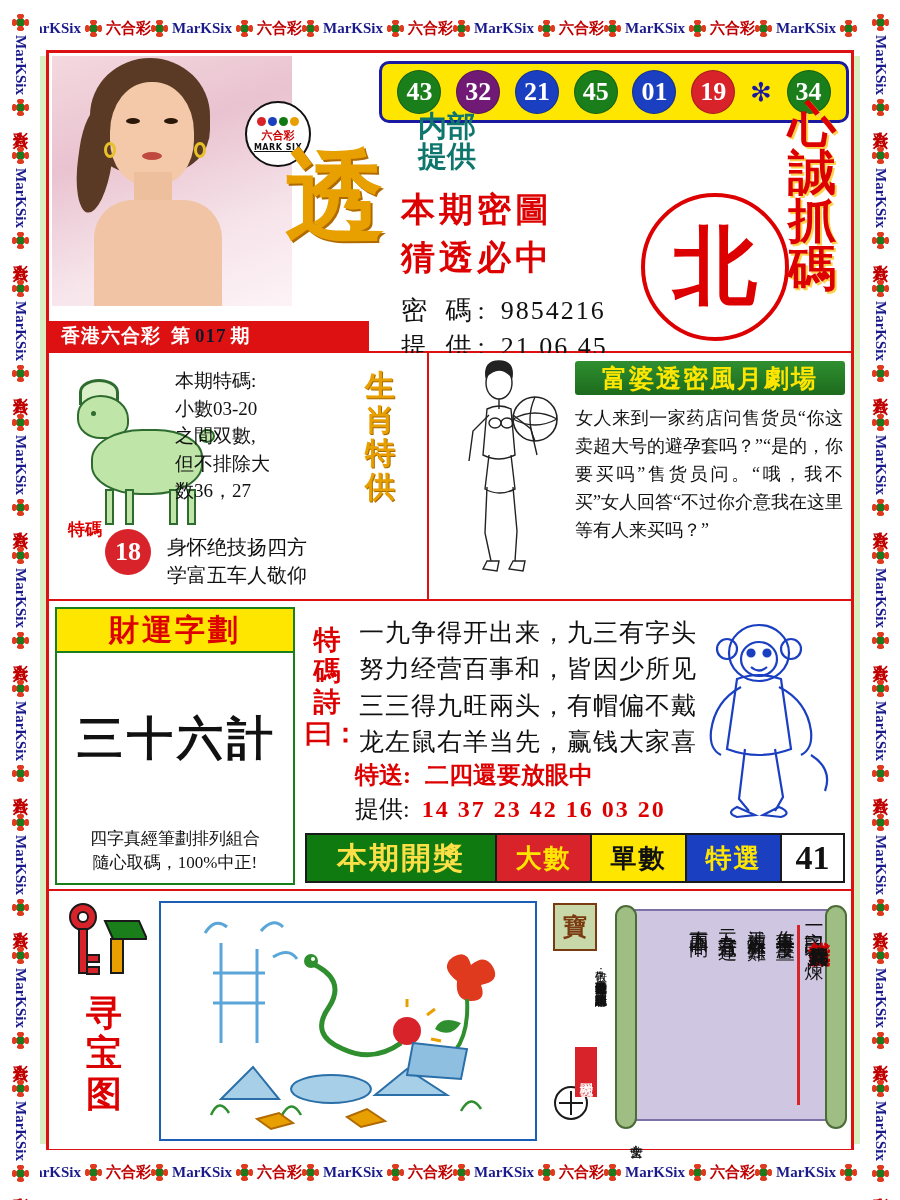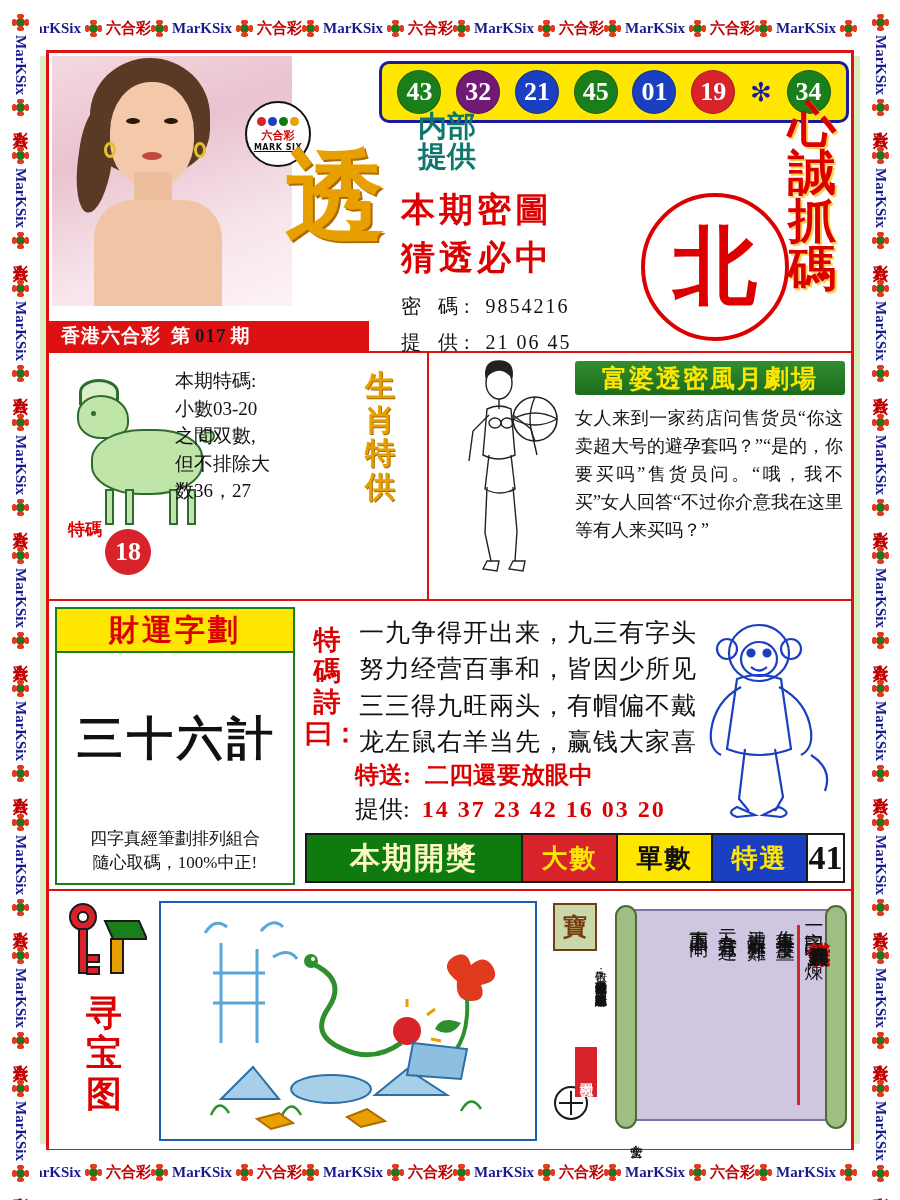--- a/index.html
+++ b/index.html
@@ -141,21 +141,21 @@
   .redline1 {
     position:absolute; left:352px; top:134px;
     font-family:"Liberation Serif", serif; font-size:34px; font-weight:bold; color:#d00;
     letter-spacing:4px;
   }
   .redline2 {
     position:absolute; left:352px; top:182px;
     font-family:"Liberation Serif", serif; font-size:34px; font-weight:bold; color:#d00;
     letter-spacing:4px;
   }
-  .kv { position:absolute; font-family:"Liberation Serif", serif; font-size:20px; color:#111; }
+  .kv { position:absolute; font-family:"Liberation Serif", serif; font-size:26px; color:#111; }
   .kv .k { letter-spacing:6px; }
   .kv .v { margin-left:10px; letter-spacing:2px; }
   .kv1 { left:352px; top:240px; }
   .kv2 { left:352px; top:276px;text-align:center; }
   .kv3 { left:352px; top:312px; }
 
   .seal {
     position:absolute; left:592px; top:140px; width:148px; height:148px;
     border:4px solid #d00; border-radius:50%;
     display:flex; align-items:center; justify-content:center;
@@ -307,21 +307,21 @@
   .result-bar {
     position:absolute; left:256px; right:6px; bottom:6px; height:50px;
     border:2px solid #1a1a1a; display:flex; background:#ffffff;
   }
   .rb {
     display:flex; align-items:center; justify-content:center;
     font-family:"Liberation Serif", serif; font-weight:bold;
     border-right:2px solid #1a1a1a;
   }
   .rb:last-child { border-right:none; }
-  .rb1 { width:216px; background:#0f7a0f; color:#fef9c3; font-size:30px; letter-spacing:2px; }
+  .rb1 { width:190px; background:#0f7a0f; color:#fde047; font-size:30px; letter-spacing:2px; }
   .rb2 { width:95px; background:#d8232a; color:#ffe600; font-size:26px; letter-spacing:2px; }
   .rb3 { width:95px; background:#ffe600; color:#111; font-size:26px; letter-spacing:2px; }
   .rb4 { width:95px; background:#1a3fc0; color:#ffe600; font-size:26px; letter-spacing:2px; }
   .rb5 { flex:1; background:#fff; color:#111; font-size:34px; }
 
   
   .sec4 { position:relative; height:258px; background:#fff; }
   .key-col { position:absolute; left:6px; top:6px; width:98px; height:244px; }
   .key-svg { position:absolute; left:6px; top:2px; }
   .xun {
@@ -674,20 +674,24 @@
         <div class="tema-ball">18</div>
 
         <div class="zt-lines">
           <div>本期特碼:</div>
           <div>小數03-20</div>
           <div>之間双數,</div>
           <div>但不排除大</div>
           <div>数36，27</div>
         </div>
 
+        <div class="zt-bottom">
+          <div>身怀绝技扬四方</div>
+          <div>学富五车人敬仰</div>
+        </div>
 
         <div class="vert-yellow">生肖特供</div>
       </div>
 
       <div class="joke-cell">
         <div class="girl">
           <svg width="120" height="230" viewBox="0 0 120 230">
             <rect x="0" y="0" width="120" height="230" fill="#ffffff"></rect>
             <g stroke="#222" stroke-width="1.4" fill="none">
               <ellipse cx="56" cy="24" rx="13" ry="16"></ellipse>

